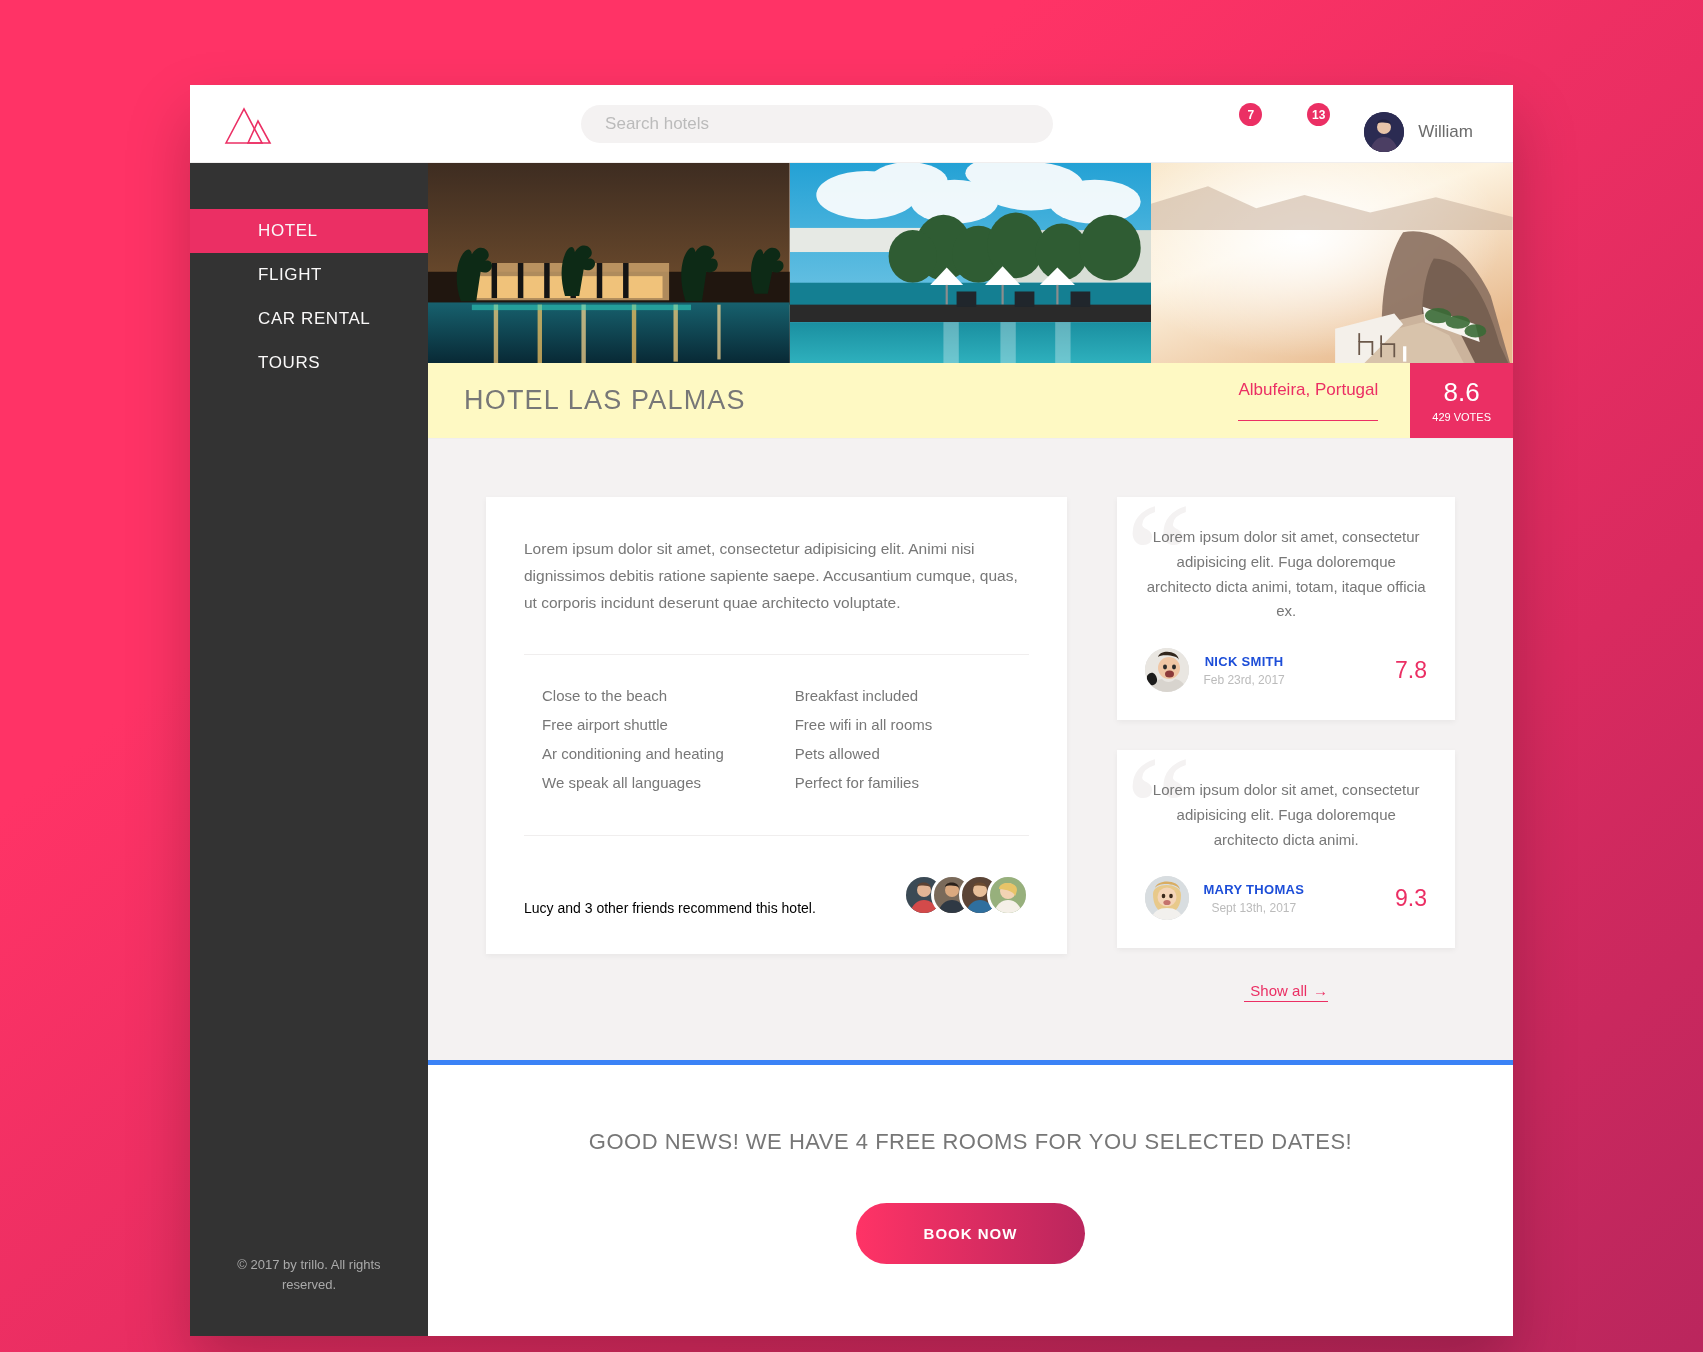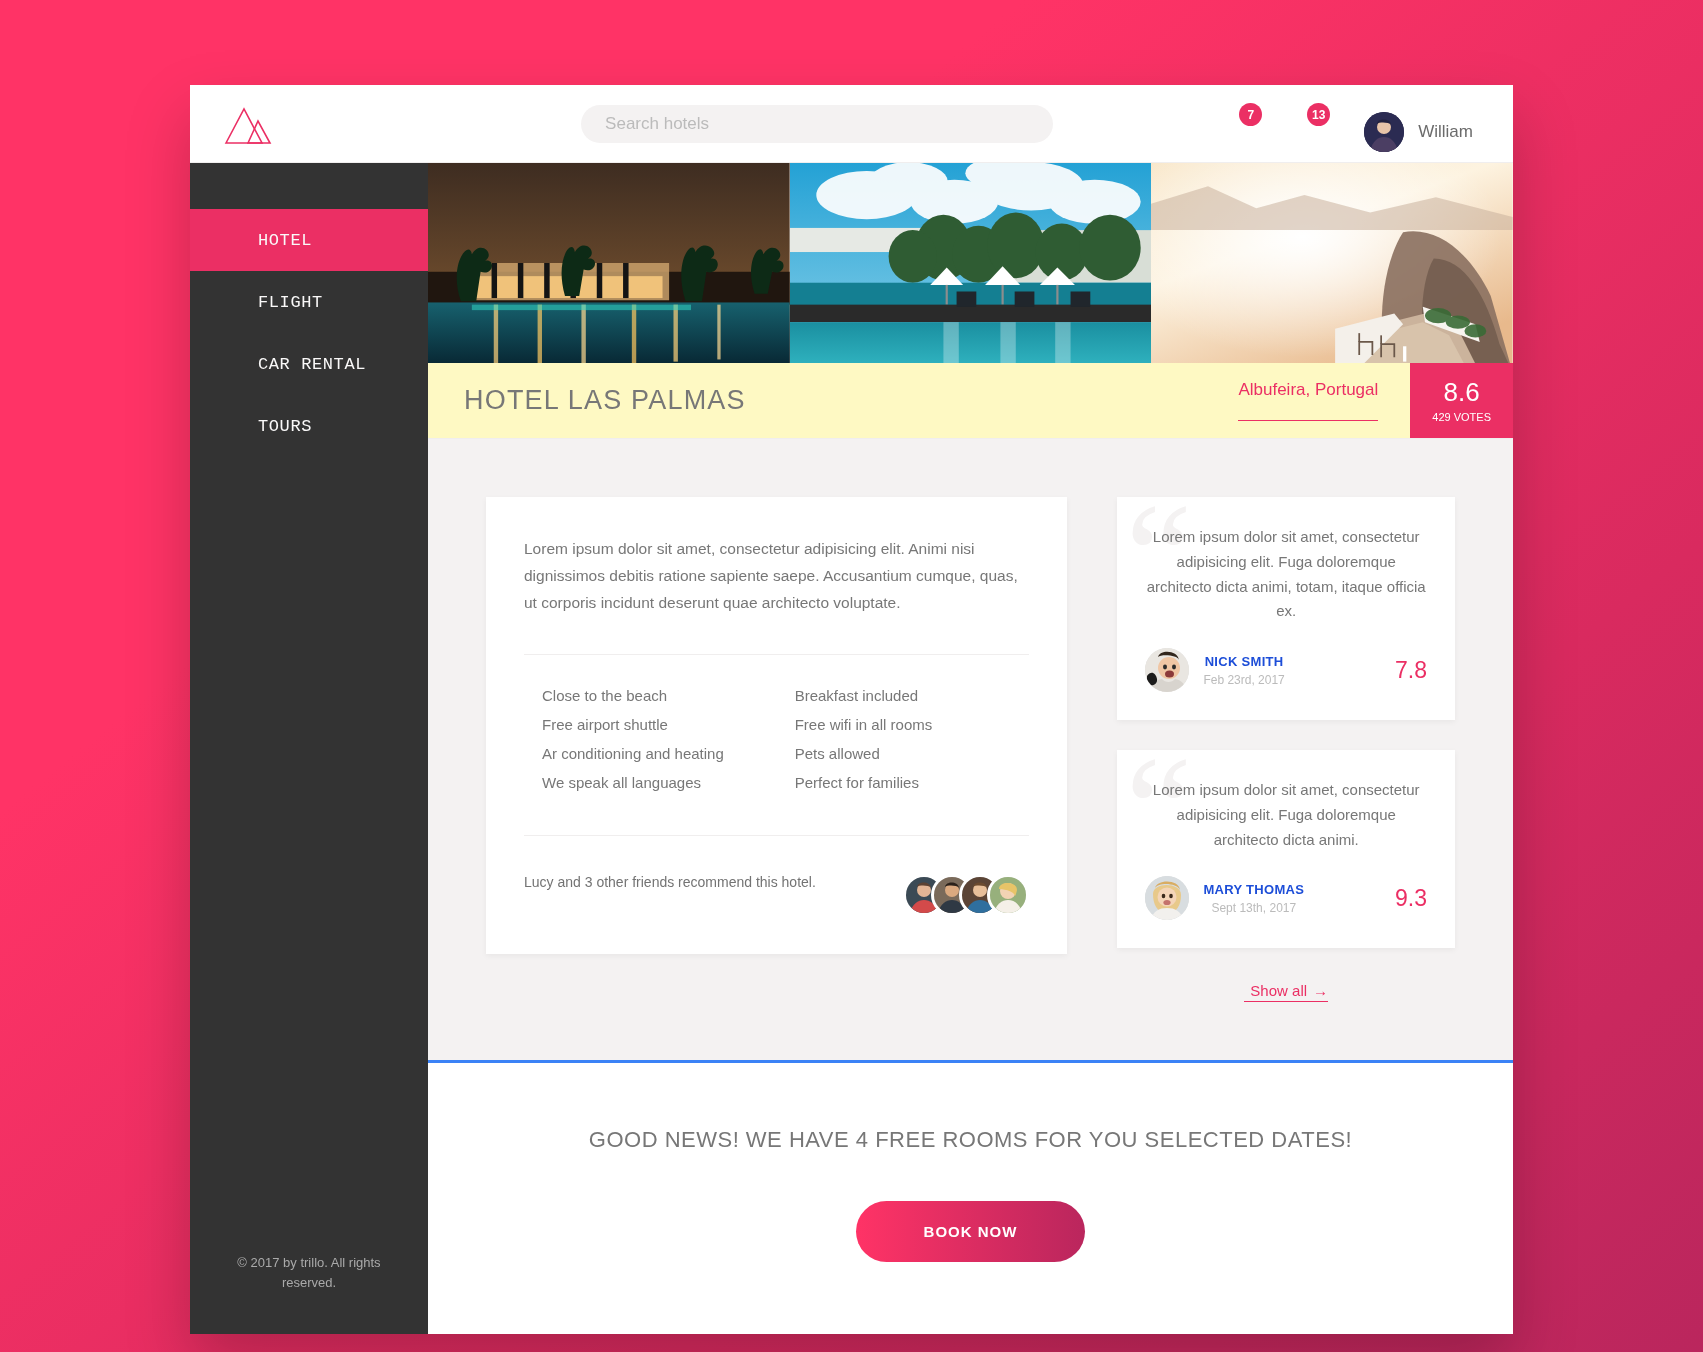--- a/index.html
+++ b/index.html
@@ -126,24 +126,23 @@
     width: 238px;
     background: #333333;
     display: flex;
     flex-direction: column;
     justify-content: space-between;
     flex: 0 0 auto;
   }
   .side-nav { list-style: none; margin-top: 46px; }
   .side-nav-item {
     position: relative;
-    height: 62px;
+    height: 44px;
     display: flex;
     cursor: pointer;
-    font-family: Liberation Mono, monospace;
   }
   .side-nav-item.active { background: #eb2f64; }
   .side-nav-item.active::before {
     content: "";
     position: absolute;
     left: 0; top: 0; bottom: 0;
     width: 3px;
     background: #eb2f64;
   }
   .side-nav-link {
@@ -213,21 +212,21 @@
     margin-left: 0;
   }
   .rating-average { font-size: 26px; font-weight: 300; line-height: 1; margin-bottom: 6px; }
   .rating-count { font-size: 11px; text-transform: uppercase; }
 
   
   .detail {
     display: flex;
     padding: 58px;
     background: #f4f2f2;
-    border-bottom: 3px solid #3b82f6;
+    border-bottom: 5px solid #3b82f6;
     flex: 1;
     align-items: flex-start;
   }
   .description {
     flex: 0 0 60%;
     background: #fff;
     box-shadow: 0 2px 6px rgba(0,0,0,0.05);
     padding: 38px;
     margin-right: 50px;
   }
@@ -248,23 +247,23 @@
     margin-bottom: 12px;
     font-size: 15px;
     color: #777;
     display: flex;
     align-items: center;
     padding-left: 18px;
   }
 
   .recommend {
     display: flex;
-    align-items: flex-start;
+    align-items: flex-end;
     font-size: 14px;
-    color: #737373;
+    color: #000000;
   }
   .recommend-count { margin-right: auto; }
   .recommend-friends { display: flex; }
   .recommend-photo {
     width: 42px; height: 42px;
     border-radius: 50%;
     border: 3px solid #fff;
     overflow: hidden;
     background: #ddd;
   }

